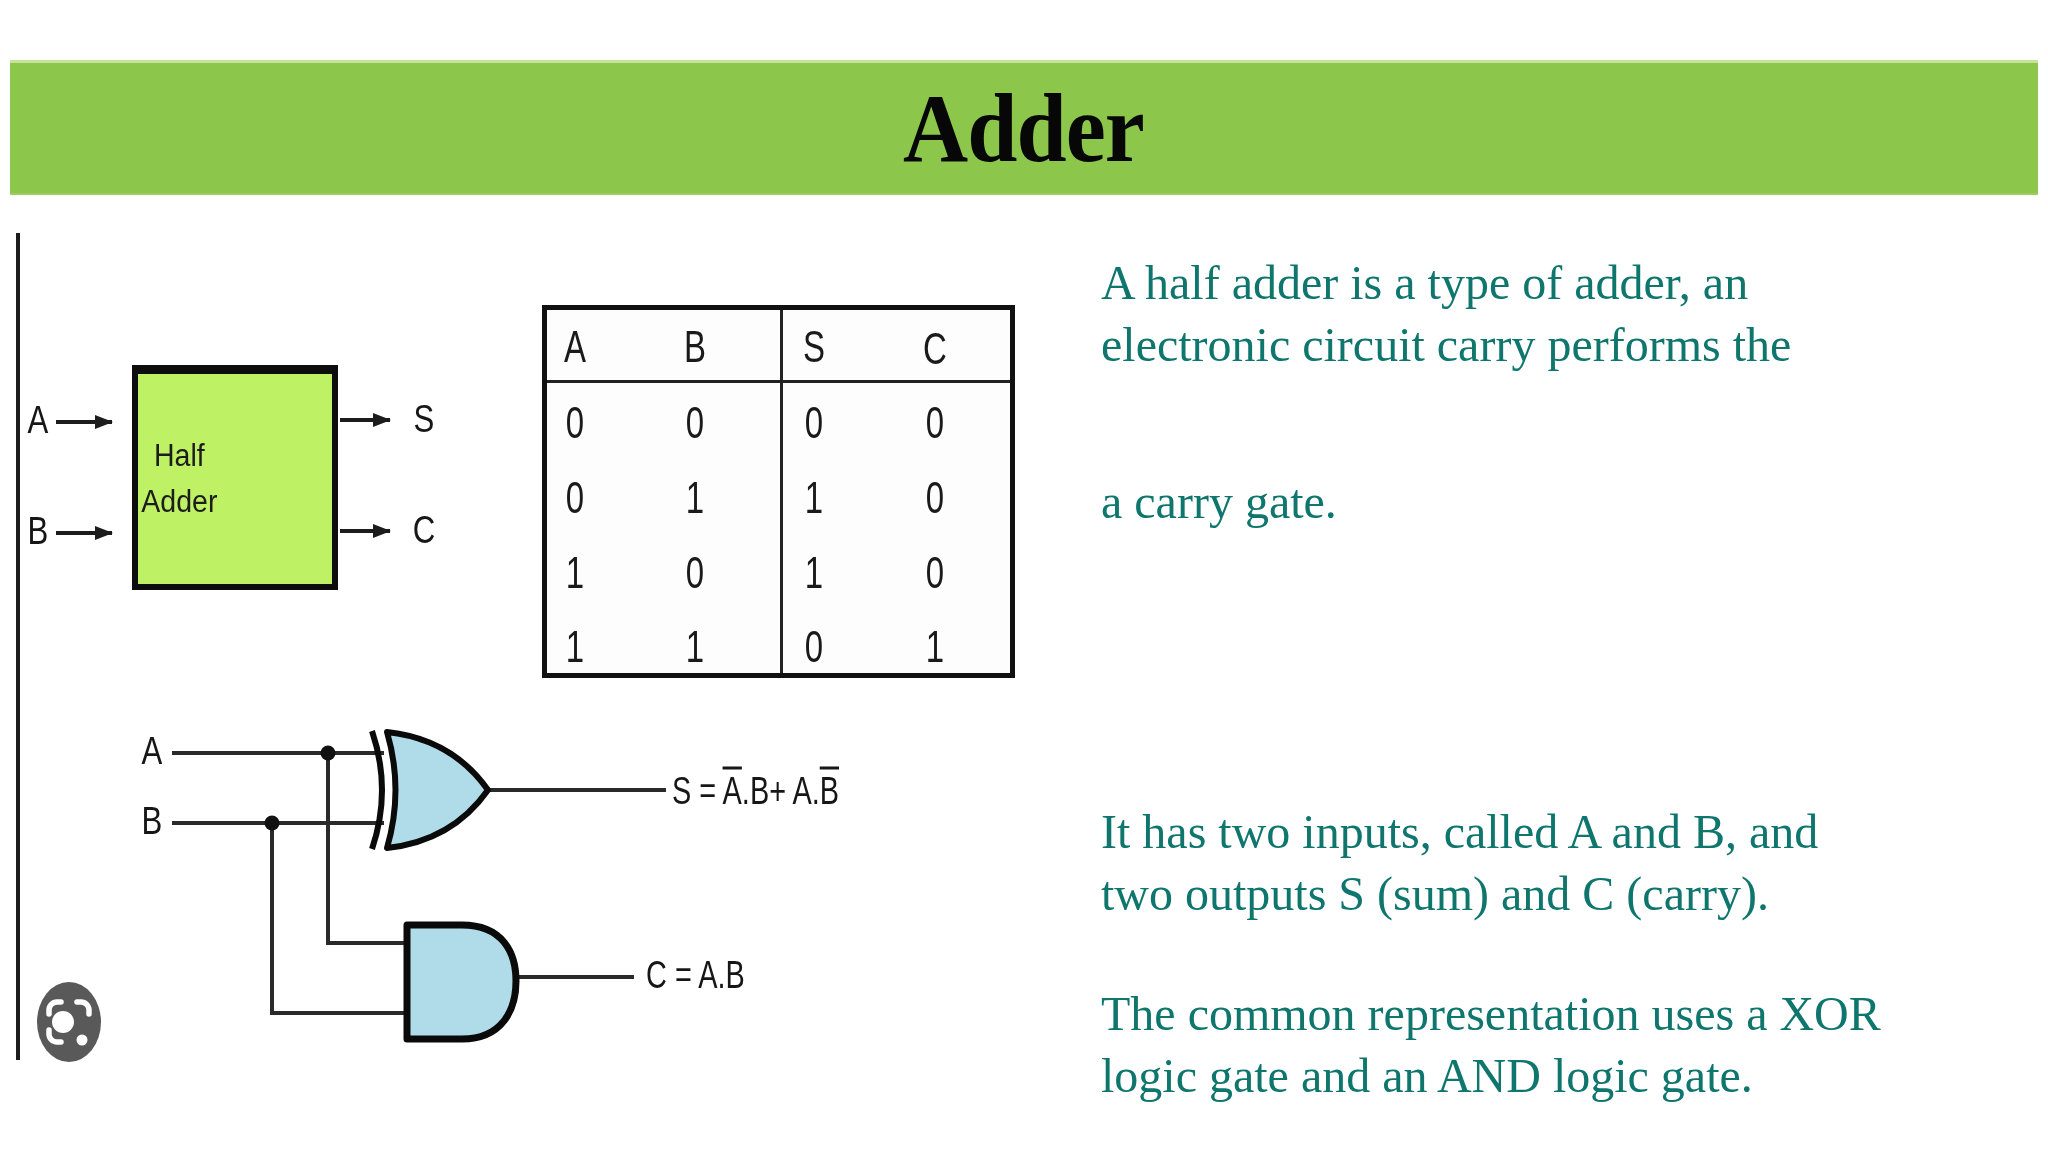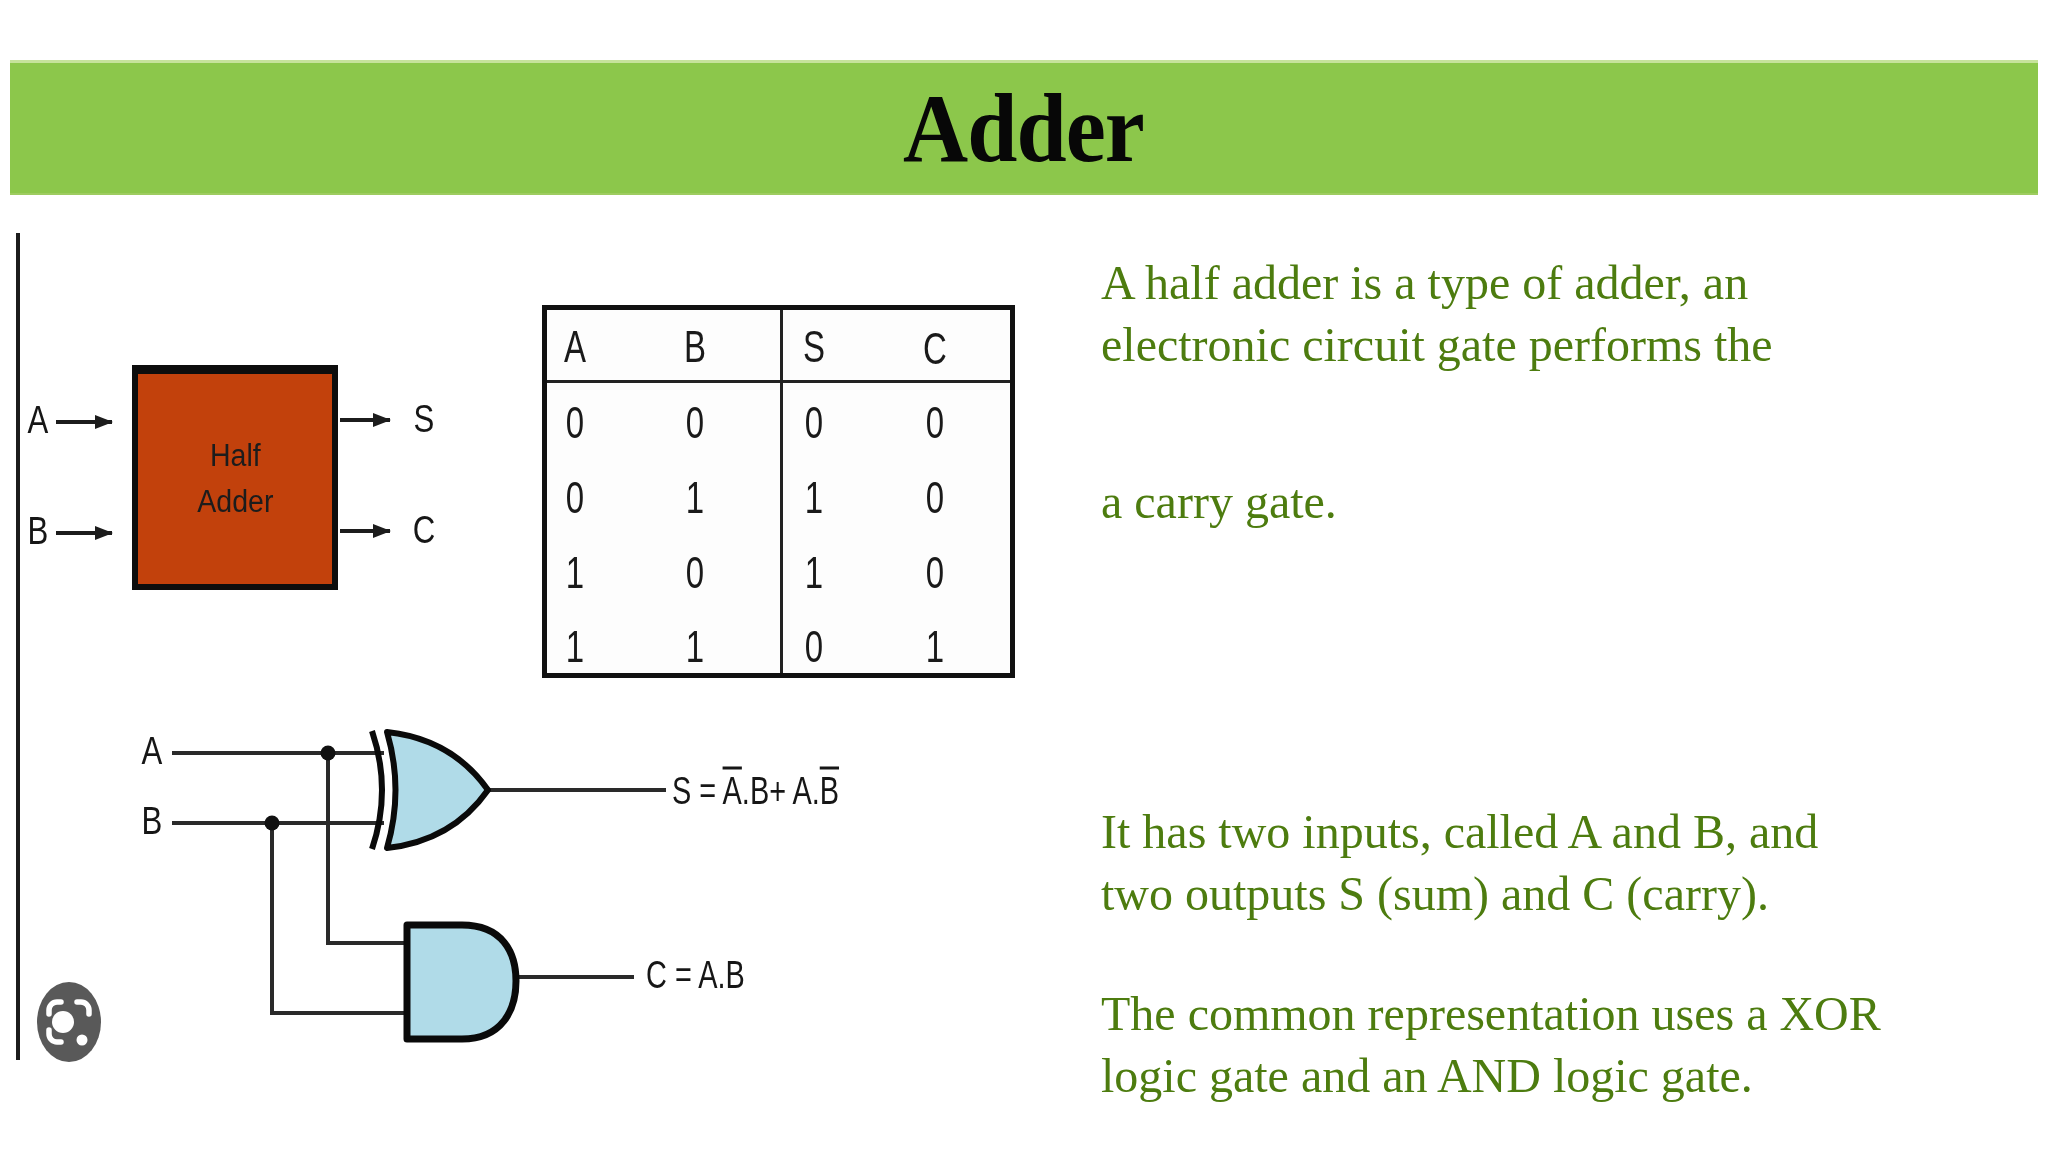--- a/index.html
+++ b/index.html
@@ -11,22 +11,22 @@
           background:#8CC74B;border-top:3px solid #C6E39B;border-bottom:2px solid #9ECC60;
           display:flex;align-items:center;justify-content:center;box-sizing:border-box;}
   .banner h1{margin:0;font-family:"Liberation Serif",serif;font-weight:bold;
              font-size:97px;color:#070707;transform:scaleX(.93);letter-spacing:-1px;}
 
   
   .vrule{position:absolute;left:16px;top:233px;width:4px;height:827px;background:#1c1c1c;}
 
   
   .ha-block{position:absolute;left:132px;top:365px;width:206px;height:225px;box-sizing:border-box;
-            background:#c2410c;border:6px solid #0d0d0d;border-top-width:9px;
-            display:flex;align-items:center;justify-content:center;}
+            background:#bef264;border:6px solid #0d0d0d;border-top-width:9px;
+            display:flex;align-items:center;justify-content:flex-start;}
   .ha-name{font-size:31px;line-height:46px;text-align:center;color:#1c1c1c;transform:scaleX(.92);}
 
   
   .lbl{position:absolute;transform:translate(-50%,-50%) scaleX(.82);
        font-size:38px;color:#161616;white-space:nowrap;}
 
   
   .truth-table{position:absolute;left:542px;top:305px;width:473px;height:373px;
                box-sizing:border-box;border:5px solid #111;background:#fdfdfd;}
   .tt-vdiv{position:absolute;left:233px;top:0;width:3px;height:100%;background:#222;}
@@ -34,21 +34,21 @@
   .tt-cell{position:absolute;transform:translate(-50%,-50%) scaleX(.75);
            font-size:44px;color:#1a1a1a;}
 
   
   .eq{position:absolute;transform:translateY(-50%) scaleX(.76);transform-origin:left center;
       font-size:38px;color:#161616;white-space:nowrap;}
   .ovl{text-decoration:overline;}
 
   
   .para{position:absolute;left:1101px;font-family:"Liberation Serif",serif;
-        font-size:48px;line-height:62px;color:#4d7c0f;}
+        font-size:48px;line-height:62px;color:#0f766e;}
   .para div{white-space:nowrap;}
 
   
   .wires{position:absolute;left:0;top:0;width:2048px;height:1152px;}
 
   
   .lens{position:absolute;left:37px;top:982px;width:64px;height:80px;border-radius:50%;
         background:#595959;display:flex;align-items:center;justify-content:center;}
 </style>
 </head>
@@ -139,21 +139,21 @@
 
   <span class="lbl" style="left:152px;top:751px">A</span>
   <span class="lbl" style="left:152px;top:821px">B</span>
 
   <div class="eq" style="left:672px;top:791px"><span>S = </span><span class="ovl">A</span><span>.B+ A.</span><span class="ovl">B</span></div>
 
   <div class="eq" style="left:646px;top:975px">C = A.B</div>
 
   <div class="para" style="top:252px">
     <div>A half adder is a type of adder, an</div>
-    <div>electronic circuit gate performs the</div>
+    <div>electronic circuit carry performs the</div>
   </div>
   <div class="para" style="top:471px">
     <div>a carry gate.</div>
   </div>
   <div class="para" style="top:801px">
     <div>It has two inputs, called A and B, and</div>
     <div>two outputs S (sum) and C (carry).</div>
   </div>
   <div class="para" style="top:983px">
     <div>The common representation uses a XOR</div>

